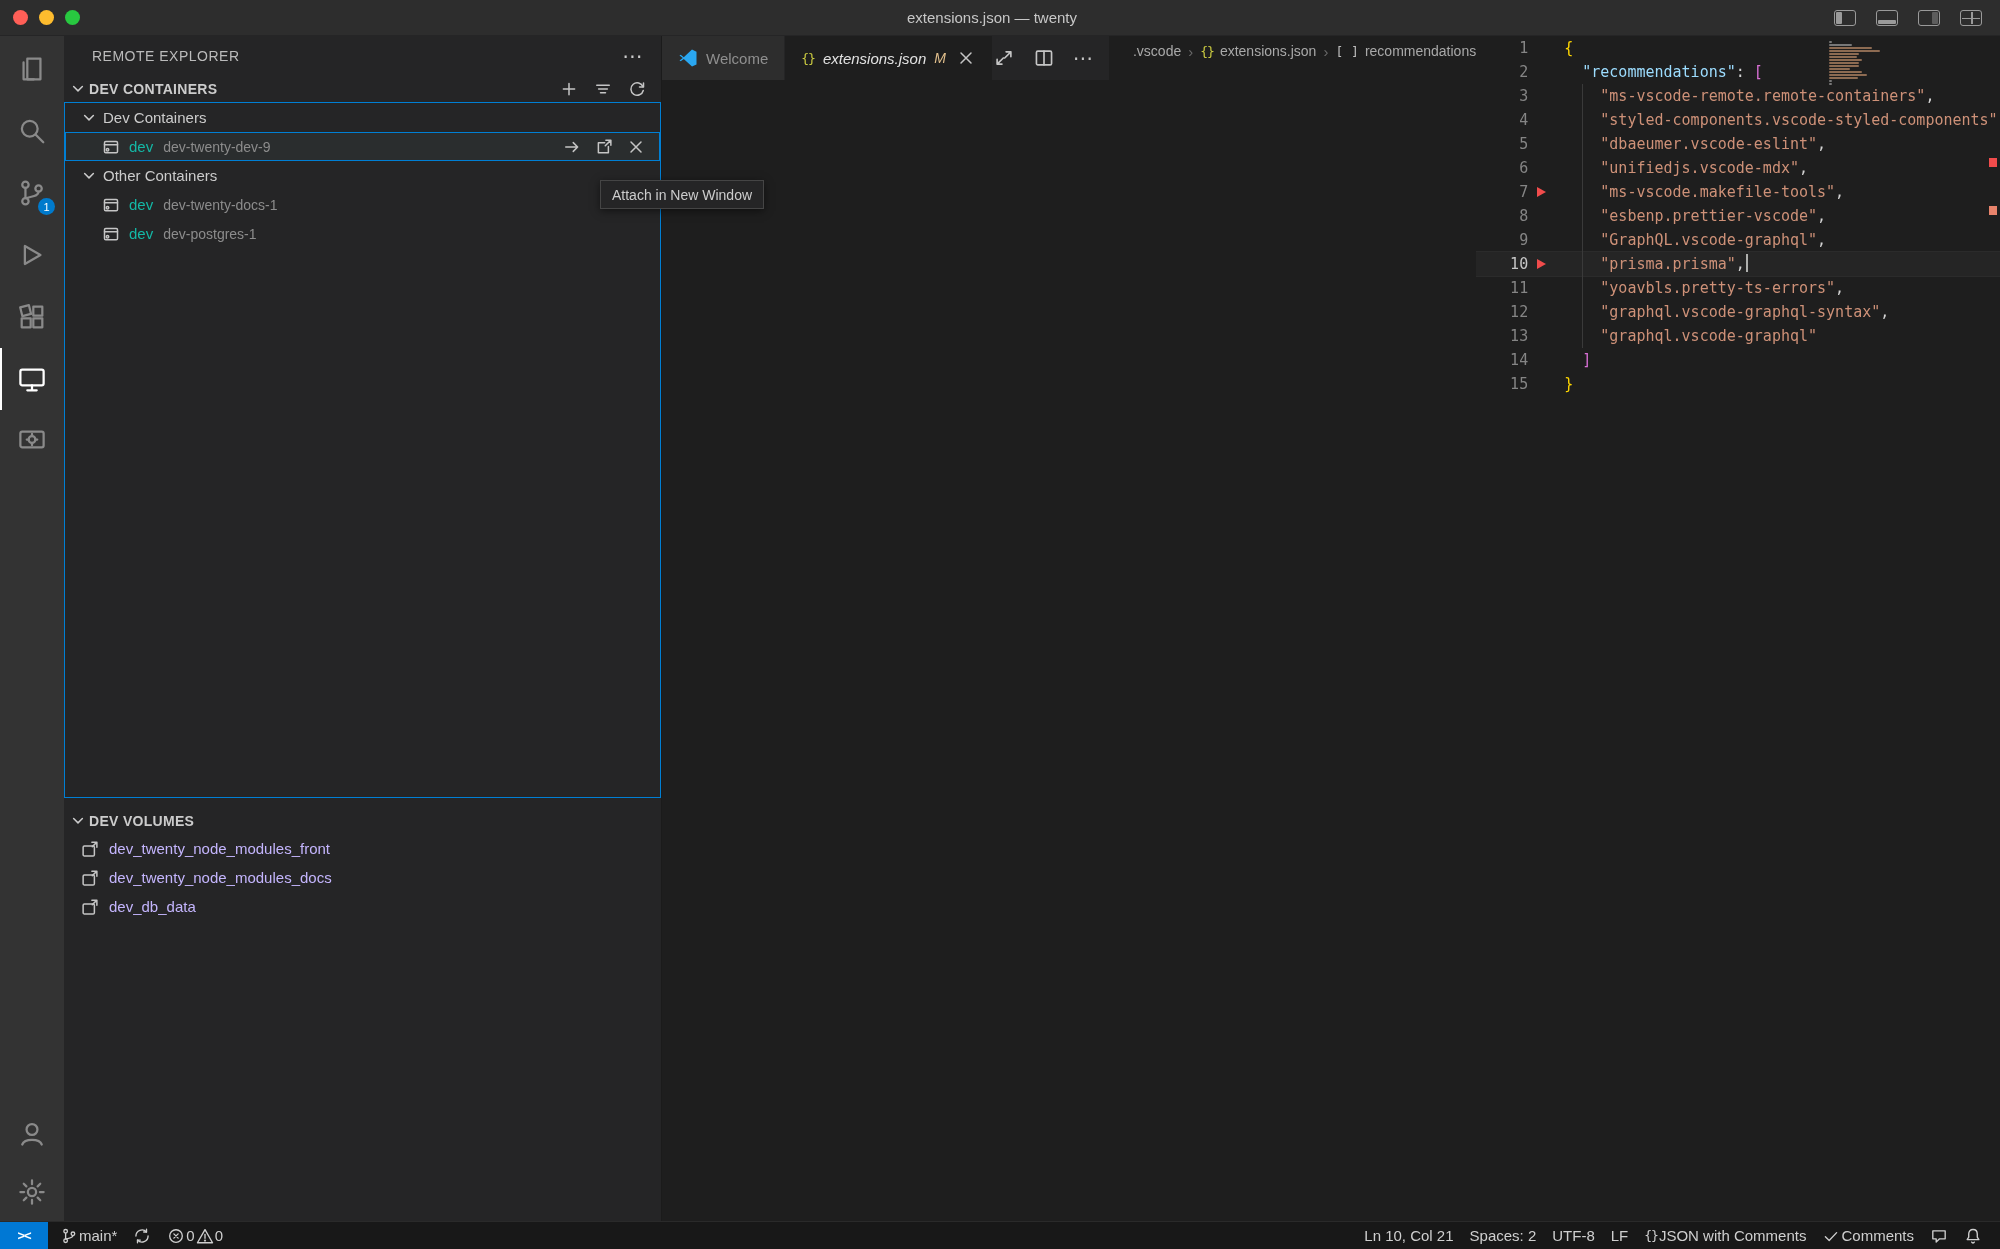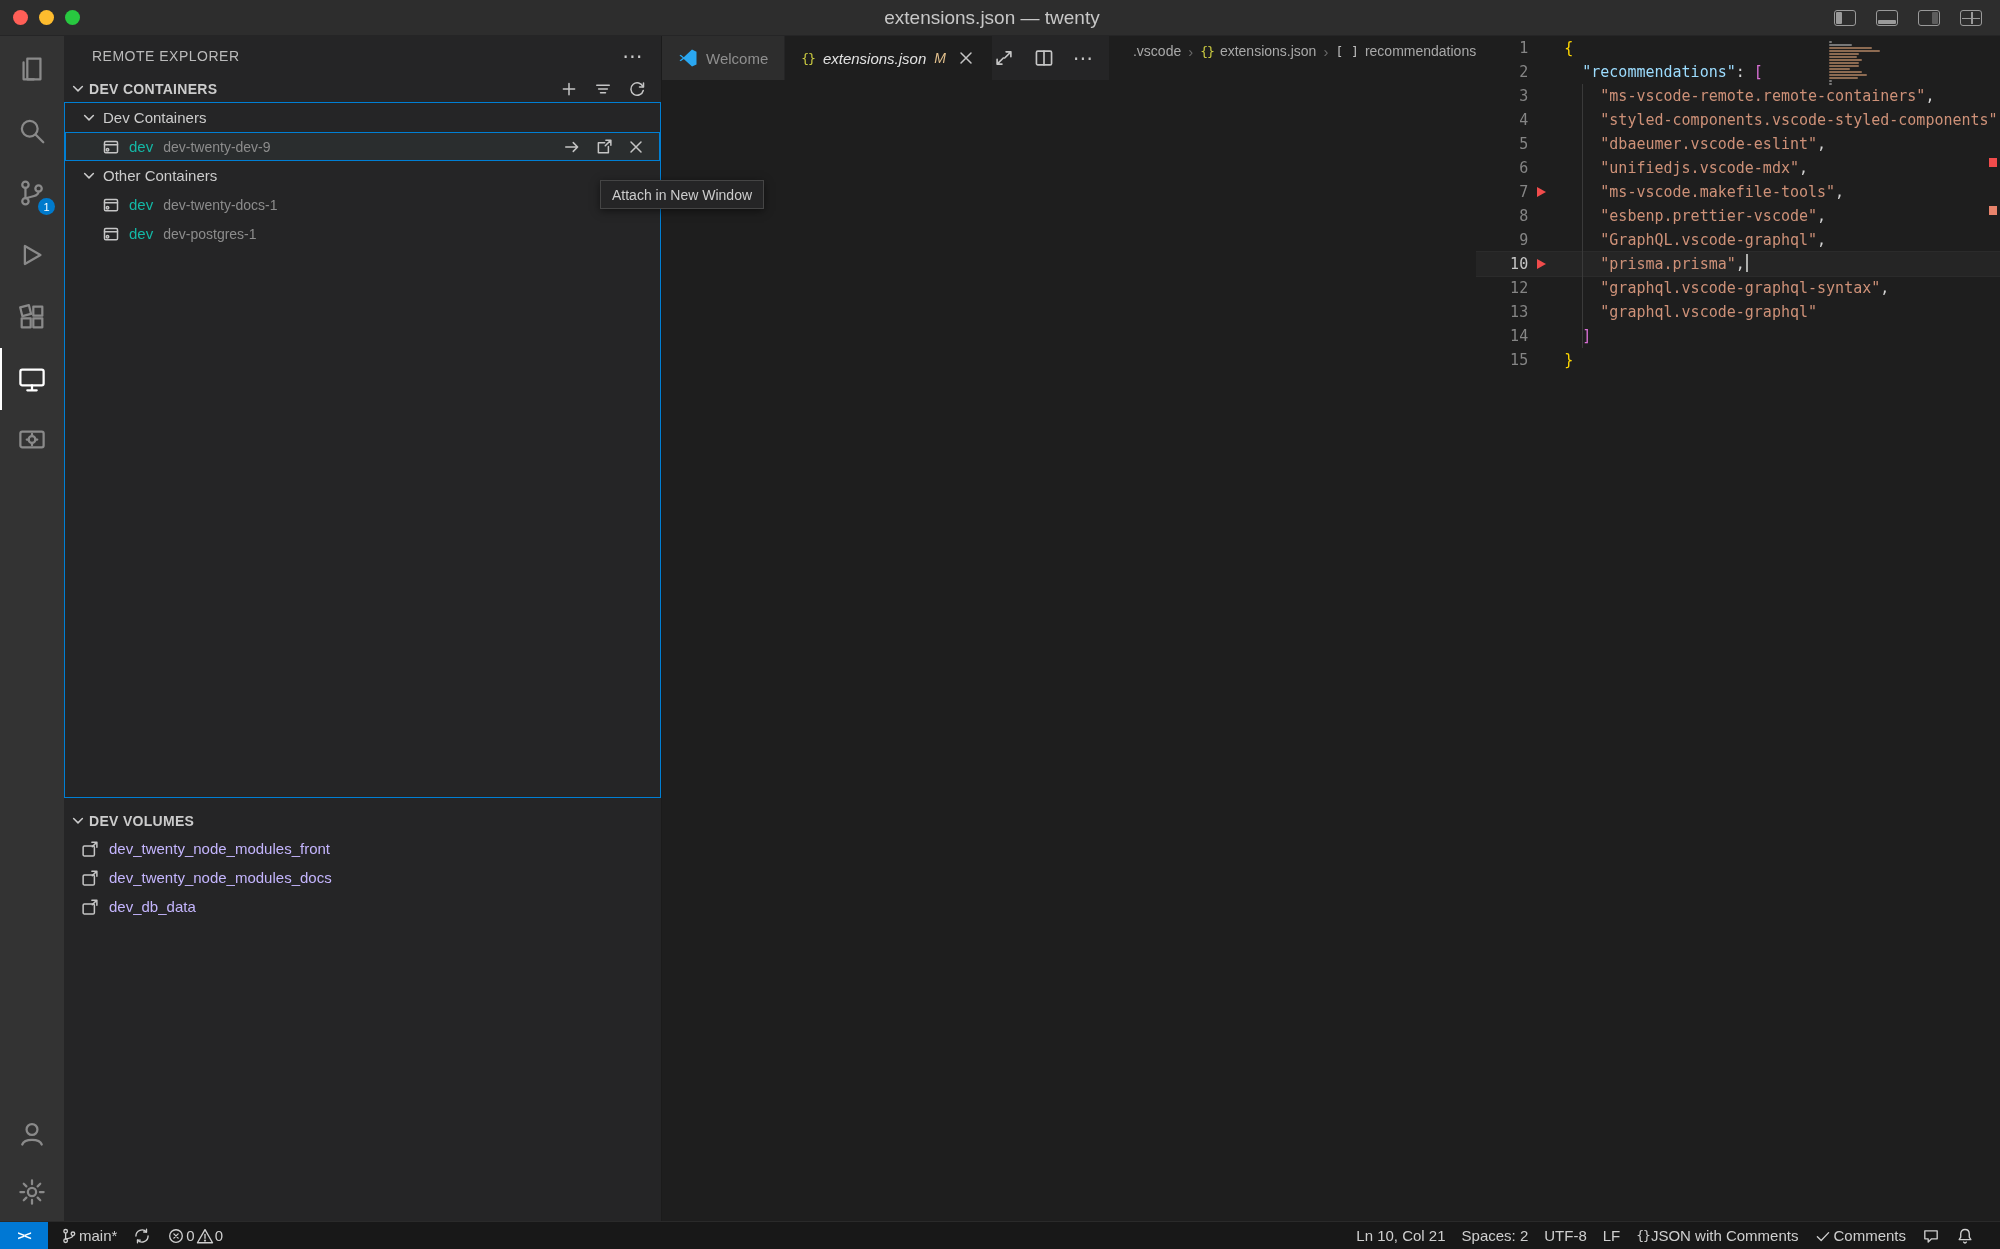--- a/index.html
+++ b/index.html
@@ -8,21 +8,21 @@
 
   
   .ic{display:inline-flex;align-items:center;justify-content:center;width:20px;height:20px;flex:none}
   .ic svg{width:100%;height:100%;fill:none;stroke:currentColor;stroke-width:1.2;stroke-linecap:round;stroke-linejoin:round}
 
   
   .titlebar{height:36px;background:#2d2d2d;display:flex;align-items:center;position:relative;border-bottom:1px solid #252526}
   .traffic{display:flex;gap:11px;padding-left:13px;z-index:2}
   .light{width:15px;height:15px;border-radius:50%}
   .light.close{background:#ff5f57}.light.min{background:#febc2e}.light.zoom{background:#28c840}
-  .win-title{position:absolute;left:0;right:16px;text-align:center;font-size:19px;color:#c7c7c7}
+  .win-title{position:absolute;left:0;right:16px;text-align:center;font-size:15px;color:#c7c7c7}
   .titlebar-actions{margin-left:auto;display:flex;gap:20px;padding-right:18px;z-index:2;align-items:center}
   .lay{width:22px;height:16px;border:1.5px solid #9a9a9a;border-radius:3px;position:relative;display:inline-block}
   .lay-left::before{content:"";position:absolute;left:1px;top:1px;bottom:1px;width:6px;background:#9a9a9a;border-radius:1px}
   .lay-bottom::before{content:"";position:absolute;left:1px;right:1px;bottom:1px;height:4px;background:#9a9a9a;border-radius:1px}
   .lay-right::before{content:"";position:absolute;right:1px;top:1px;bottom:1px;width:6px;background:#9a9a9a;border-radius:1px;opacity:.45}
   .lay-grid::before{content:"";position:absolute;left:50%;top:1px;bottom:1px;width:1.5px;background:#9a9a9a}
   .lay-grid::after{content:"";position:absolute;top:50%;left:1px;right:1px;height:1.5px;background:#9a9a9a}
 
   
   .main{display:flex;height:1185px}
@@ -97,21 +97,21 @@
   .minimap{position:absolute;top:5px;right:109px;width:62px;display:flex;flex-direction:column;gap:1px}
   .mm-line{height:2px;border-radius:1px;opacity:.8}
   .overview-ruler{position:absolute;right:0;top:0;bottom:0;width:14px}
   .ruler-mark{position:absolute;right:3px;width:8px;height:9px}
 
   
   .statusbar{height:28px;background:#181818;border-top:1px solid #2a2a2a;display:flex;align-items:center;font-size:15px;color:#cfcfcf}
   .remote{width:48px;height:100%;background:#0078d4;color:#ffffff;display:flex;align-items:center;justify-content:center;font-size:13px;font-weight:700;letter-spacing:-1px}
   .sb-group{display:flex;height:100%}
   .sb-group.left{margin-left:4px}
-  .sb-group.right{margin-left:auto;padding-right:18px}
+  .sb-group.right{margin-left:auto;padding-right:10px}
   .sb-item{display:flex;align-items:center;gap:1px;padding:0 8px;height:100%}
   .sb-item .ic{width:18px;height:18px}
   .braces-ic{font-family:"DejaVu Sans Mono","Liberation Mono",monospace;font-size:13px;letter-spacing:-1px}
 </style>
 </head>
 <body>
 
 <div class="titlebar">
   <div class="traffic">
     <span class="light close"></span>
@@ -451,20 +451,25 @@
             <span class="ln">9</span>
             <span class="gm"></span>
             <span class="ct"><span>    </span><span class="tk-str">"GraphQL.vscode-graphql"</span><span>,</span></span>
           </div>
           <div class="code-line current">
             <span class="ln">10</span>
             <span class="gm on"></span>
             <span class="ct"><span>    </span><span class="tk-str">"prisma.prisma"</span><span>,</span><span class="cursor"></span></span>
           </div>
           <div class="code-line">
+            <span class="ln">11</span>
+            <span class="gm"></span>
+            <span class="ct"><span>    </span><span class="tk-str">"yoavbls.pretty-ts-errors"</span><span>,</span></span>
+          </div>
+          <div class="code-line">
             <span class="ln">12</span>
             <span class="gm"></span>
             <span class="ct"><span>    </span><span class="tk-str">"graphql.vscode-graphql-syntax"</span><span>,</span></span>
           </div>
           <div class="code-line">
             <span class="ln">13</span>
             <span class="gm"></span>
             <span class="ct"><span>    </span><span class="tk-str">"graphql.vscode-graphql"</span></span>
           </div>
           <div class="code-line">

